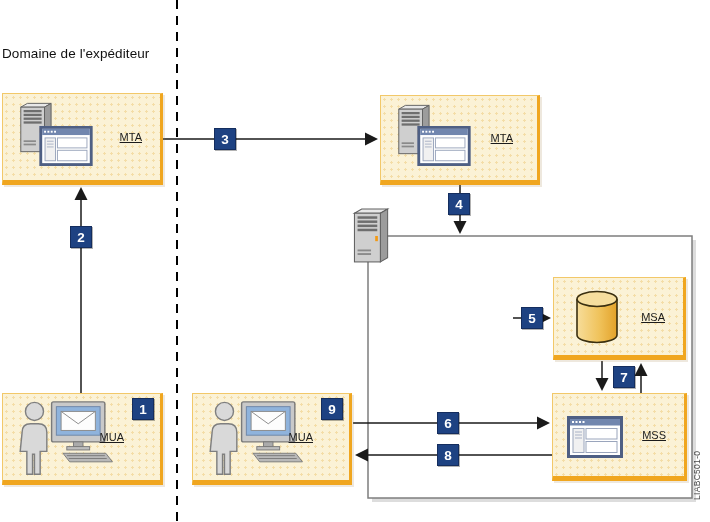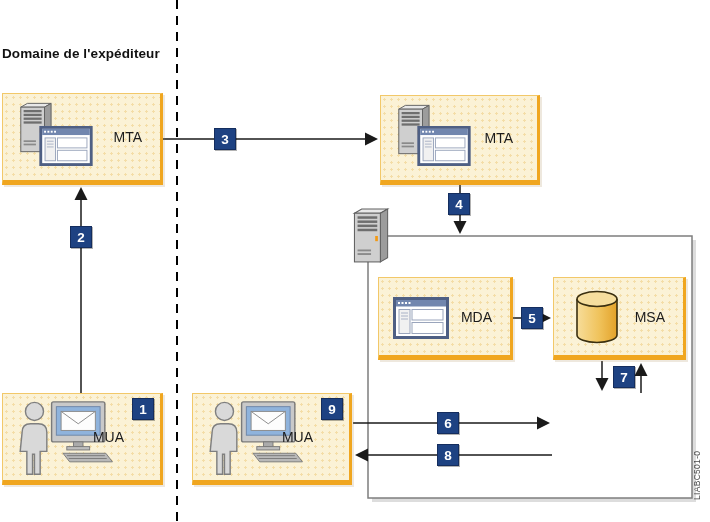--- a/index.html
+++ b/index.html
@@ -3,38 +3,38 @@
 <meta charset="utf-8">
 <style>
   html,body{margin:0;padding:0;background:#ffffff;}
   .canvas{
     position:relative;width:710px;height:522px;background:#ffffff;overflow:hidden;
     font-family:"Liberation Sans",sans-serif;
   }
   .wires{position:absolute;left:0;top:0;width:710px;height:522px;}
 
   .domain-title{
-    position:absolute;font-size:13.5px;font-weight:bold;color:#111;
+    position:absolute;font-size:13.5px;font-weight:normal;color:#111;
     white-space:nowrap;letter-spacing:0.1px;
   }
 
   .node{
     position:absolute;
     background-color:#FBF2D6;
     background-image:radial-gradient(rgba(235,195,110,0.45) 1px, rgba(0,0,0,0) 1.3px);
     background-size:7px 7px;
     border:1px solid #F2C869;
     border-right:3px solid #F0A61F;
     border-bottom:5px solid #F0A61F;
     box-sizing:border-box;
     box-shadow:2px 2px 0 rgba(160,130,70,0.18);
   }
   .node-label{
     position:absolute;right:18px;top:50%;transform:translateY(-50%);
-    font-size:14px;color:#1b1b1b;
+    font-size:11px;color:#1b1b1b;text-decoration:underline;
   }
   .mua .node-label{right:36px;}
   .icon{position:absolute;display:block;line-height:0;}
 
   .badge{
     position:absolute;width:22px;height:22px;box-sizing:border-box;
     background:#1E4282;border:1px solid #142D5E;
     color:#FFFFFF;font-size:13.5px;font-weight:bold;
     display:flex;align-items:center;justify-content:center;
     box-shadow:1px 1px 0 rgba(0,0,0,0.3);
@@ -154,55 +154,55 @@
       <rect x="7" y="8" width="19" height="2.4" fill="#6E6E6E"></rect>
         <rect x="7" y="12" width="19" height="2.4" fill="#6E6E6E"></rect>
       <rect x="7" y="16" width="19" height="2.4" fill="#6E6E6E"></rect>
         <rect x="7" y="20" width="19" height="2.4" fill="#6E6E6E"></rect>
       <rect x="24" y="27" width="2.6" height="5" fill="#F29A16"></rect>
       <rect x="7" y="40" width="13" height="1.8" fill="#8A8A8A"></rect>
         <rect x="7" y="43.5" width="13" height="1.8" fill="#8A8A8A"></rect>
     </svg>
   </span>
 
-  <div class="node" style="left:378px;top:277px;width:135px;height:83px;">
-    <span class="icon" style="left:14px;top:19px;">
-      <svg width="56" height="42" viewBox="0 0 56 42">
-        <rect x="1.5" y="1.5" width="53" height="39" fill="#FFFFFF" stroke="#4E5F84" stroke-width="3"></rect>
-        <rect x="3" y="3" width="50" height="6.5" fill="#7186AE"></rect>
-        <rect x="5" y="5" width="2" height="2" fill="#fff"></rect>
-          <rect x="8.5" y="5" width="2" height="2" fill="#fff"></rect>
-        <rect x="12" y="5" width="2" height="2" fill="#fff"></rect>
-          <rect x="15.5" y="5" width="2" height="2" fill="#fff"></rect>
-        <rect x="6" y="12.5" width="11" height="24" fill="#F1F1F1" stroke="#9AA5BC"></rect>
-        <path d="M8,16 h7 M8,19 h7 M8,22 h7" stroke="#A9B2C6" fill="none"></path>
-        <rect x="19" y="12.5" width="31" height="10.5" fill="#FFF" stroke="#9AA5BC"></rect>
-        <rect x="19" y="25.5" width="31" height="11" fill="#FFF" stroke="#9AA5BC"></rect>
-      </svg>
-    </span>
-    <span class="node-label">MDA</span>
-  </div>
 
   <div class="node" style="left:553px;top:277px;width:133px;height:83px;">
     <span class="icon" style="left:20px;top:12px;">
       <svg width="46" height="54" viewBox="0 0 46 54">
         <defs>
           <linearGradient id="cylg" x1="0" y1="0" x2="1" y2="0">
             <stop offset="0" stop-color="#F7DD9A"></stop>
               <stop offset="0.55" stop-color="#F0C35C"></stop>
               <stop offset="1" stop-color="#E3A22A"></stop>
           </linearGradient>
         </defs>
         <path d="M3,9 v36 a20,7.5 0 0 0 40,0 V9" fill="url(#cylg)" stroke="#3A2F10" stroke-width="1.6"></path>
         <ellipse cx="23" cy="9" rx="20" ry="7.5" fill="#F6DE9E" stroke="#3A2F10" stroke-width="1.6"></ellipse>
       </svg>
     </span>
     <span class="node-label">MSA</span>
   </div>
 
+  <div class="node" style="left:552px;top:393px;width:135px;height:88px;">
+    <span class="icon" style="left:14px;top:22px;">
+      <svg width="56" height="42" viewBox="0 0 56 42">
+        <rect x="1.5" y="1.5" width="53" height="39" fill="#FFFFFF" stroke="#4E5F84" stroke-width="3"></rect>
+        <rect x="3" y="3" width="50" height="6.5" fill="#7186AE"></rect>
+        <rect x="5" y="5" width="2" height="2" fill="#fff"></rect>
+          <rect x="8.5" y="5" width="2" height="2" fill="#fff"></rect>
+        <rect x="12" y="5" width="2" height="2" fill="#fff"></rect>
+          <rect x="15.5" y="5" width="2" height="2" fill="#fff"></rect>
+        <rect x="6" y="12.5" width="11" height="24" fill="#F1F1F1" stroke="#9AA5BC"></rect>
+        <path d="M8,16 h7 M8,19 h7 M8,22 h7" stroke="#A9B2C6" fill="none"></path>
+        <rect x="19" y="12.5" width="31" height="10.5" fill="#FFF" stroke="#9AA5BC"></rect>
+        <rect x="19" y="25.5" width="31" height="11" fill="#FFF" stroke="#9AA5BC"></rect>
+      </svg>
+    </span>
+    <span class="node-label">MSS</span>
+  </div>
 
   <div class="node mua" style="left:2px;top:393px;width:161px;height:92px;">
     <span class="icon" style="left:8px;top:6px;">
       <svg width="104" height="78" viewBox="0 0 104 82">
         <rect x="40" y="2" width="56" height="42" rx="2" fill="#C9C9C9" stroke="#7A7A7A" stroke-width="1.5"></rect>
         <rect x="45" y="7" width="46" height="30" fill="#8FB3DC" stroke="#6E86A8"></rect>
         <rect x="50" y="12" width="36" height="20" fill="#FDFDFD" stroke="#8A8A8A"></rect>
         <path d="M50,12 L68,25 L86,12" fill="none" stroke="#8A8A8A"></path>
         <rect x="63" y="44" width="10" height="5" fill="#ABABAB" stroke="#7A7A7A"></rect>
         <rect x="56" y="49" width="24" height="3.5" fill="#BDBDBD" stroke="#7A7A7A"></rect>

